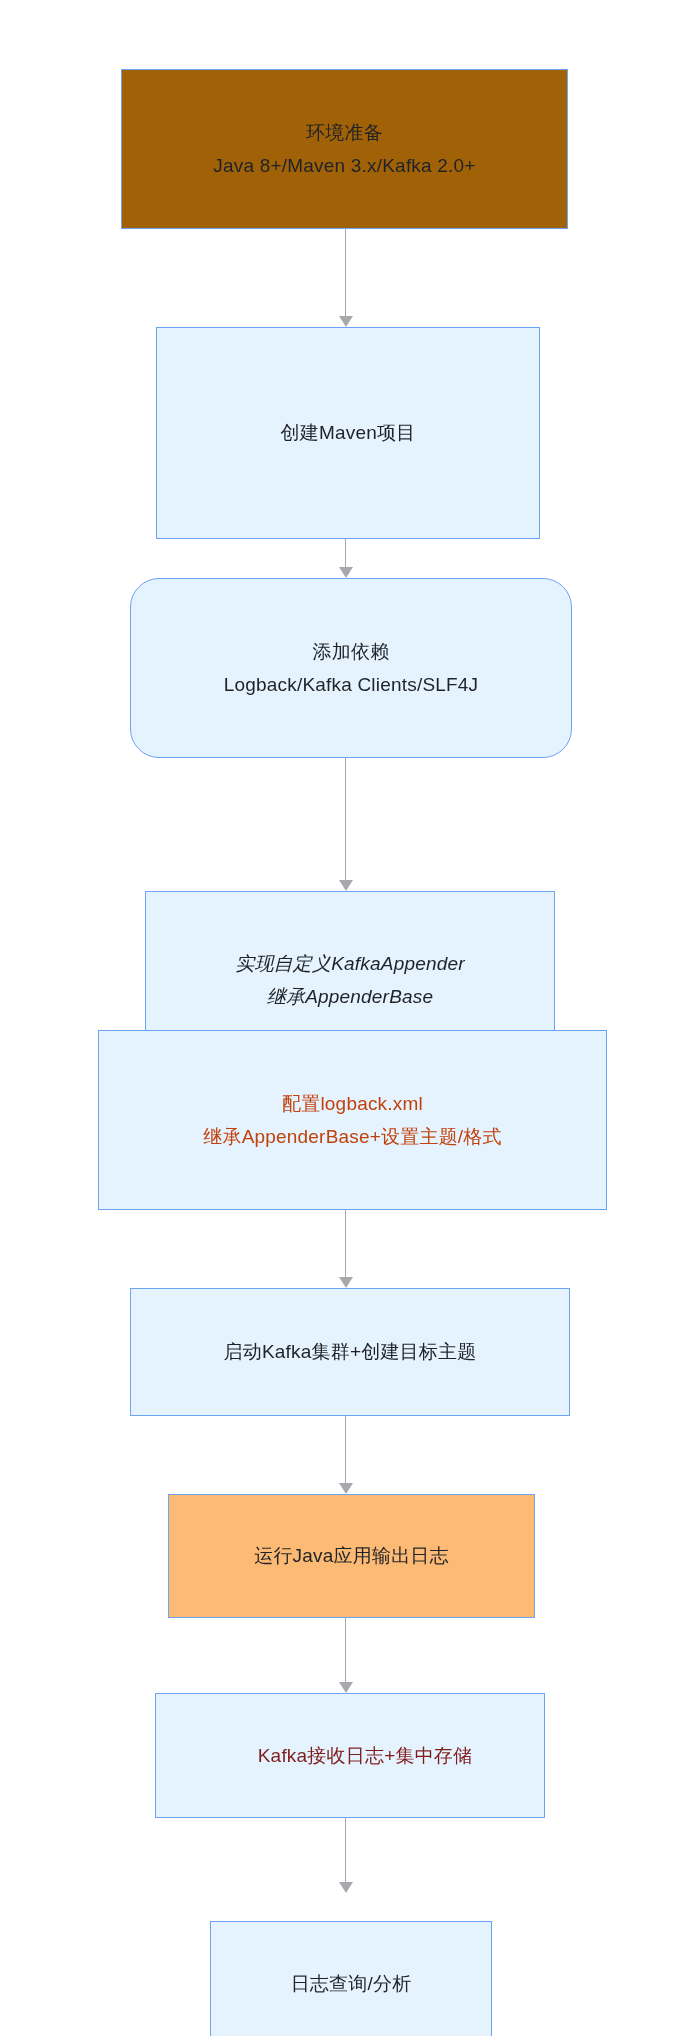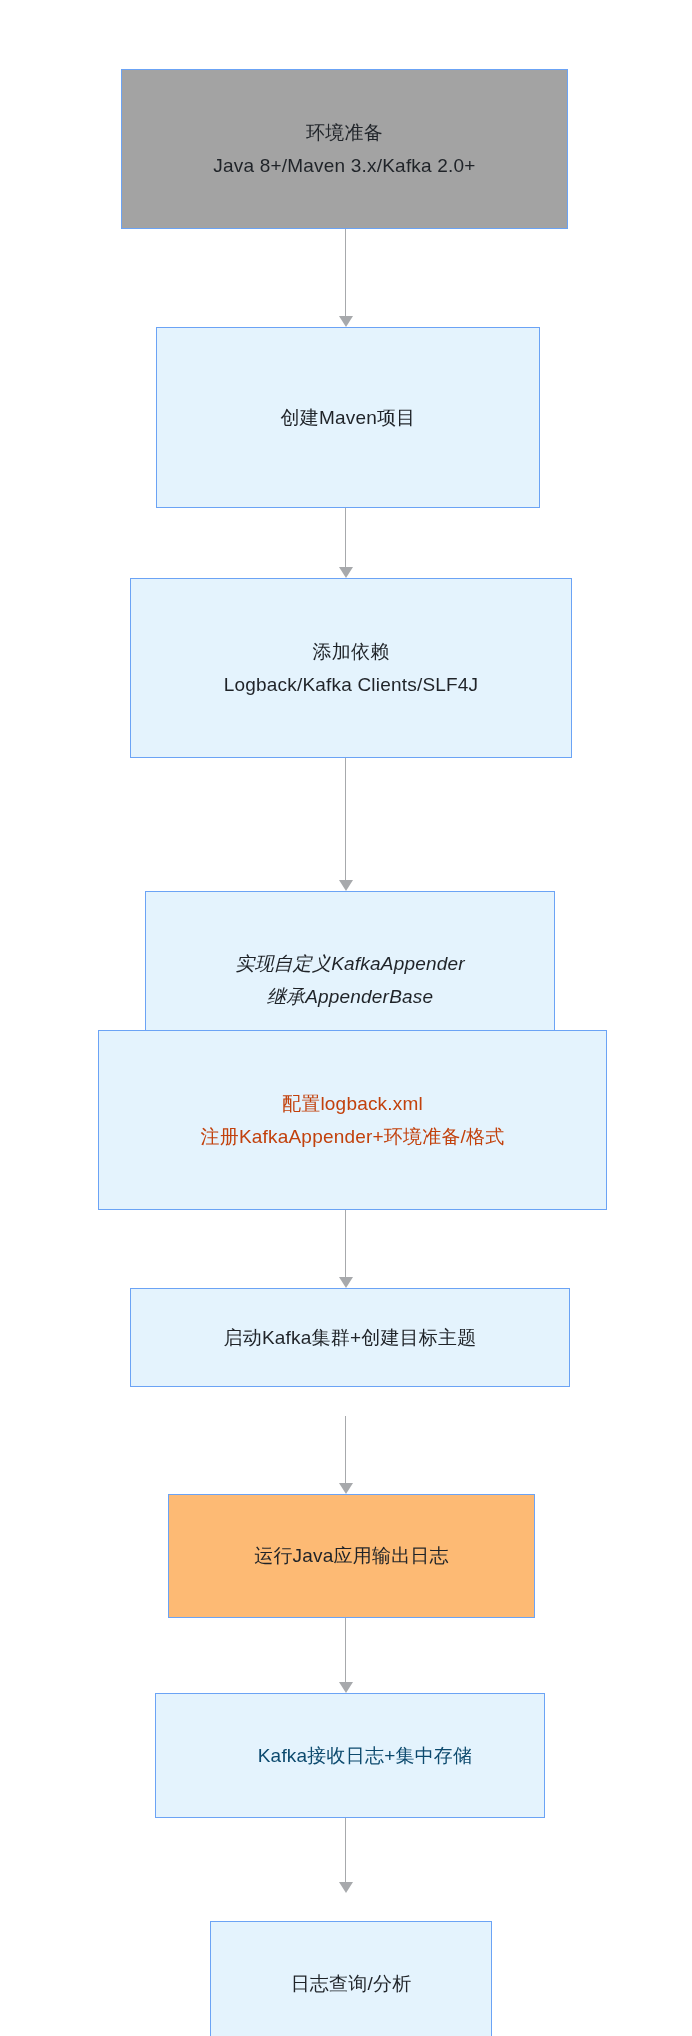--- a/index.html
+++ b/index.html
@@ -66,44 +66,44 @@
     <div class="connector" style="left: 345px; top: 1030px; height: 28px; border-left-color: rgb(167, 169, 172);"></div>
     <div class="arrowhead" style="left: 339px; top: 1058px; border-top-color: rgb(167, 169, 172);"></div>
     <div class="connector" style="left: 345px; top: 1210px; height: 67px; border-left-color: rgb(167, 169, 172);"></div>
     <div class="arrowhead" style="left: 339px; top: 1277px; border-top-color: rgb(167, 169, 172);"></div>
     <div class="connector" style="left: 345px; top: 1416px; height: 67px; border-left-color: rgb(167, 169, 172);"></div>
     <div class="arrowhead" style="left: 339px; top: 1483px; border-top-color: rgb(167, 169, 172);"></div>
     <div class="connector" style="left: 345px; top: 1618px; height: 64px; border-left-color: rgb(167, 169, 172);"></div>
     <div class="arrowhead" style="left: 339px; top: 1682px; border-top-color: rgb(167, 169, 172);"></div>
     <div class="connector" style="left: 345px; top: 1818px; height: 64px; border-left-color: rgb(167, 169, 172);"></div>
     <div class="arrowhead" style="left: 339px; top: 1882px; border-top-color: rgb(167, 169, 172);"></div>
-    <div class="node" id="node-env-prep" style="left: 121px; top: 69px; width: 447px; height: 160px; background: #a3a3a3; border-color: rgb(107, 163, 245); color: rgb(31, 35, 40);">
+    <div class="node" id="node-env-prep" style="left: 121px; top: 69px; width: 447px; height: 160px; background: #a16207; border-color: rgb(107, 163, 245); color: rgb(31, 35, 40);">
       <span class="line">环境准备</span>
       <span class="line">Java 8+/Maven 3.x/Kafka 2.0+</span>
     </div>
-    <div class="node" id="node-create-maven" style="left: 156px; top: 327px; width: 384px; height: 181px; background: rgb(228, 243, 253); border-color: rgb(107, 163, 245); color: rgb(31, 35, 40);">
+    <div class="node" id="node-create-maven" style="left: 156px; top: 327px; width: 384px; height: 212px; background: rgb(228, 243, 253); border-color: rgb(107, 163, 245); color: rgb(31, 35, 40);">
       <span class="line">创建Maven项目</span>
     </div>
-    <div class="node" id="node-add-deps" style="left: 130px; top: 578px; width: 442px; height: 180px; background: rgb(228, 243, 253); border-color: rgb(107, 163, 245); color: rgb(31, 35, 40);">
+    <div class="node" id="node-add-deps" style="left: 130px; top: 578px; width: 442px; height: 180px; background: rgb(228, 243, 253); border-color: rgb(107, 163, 245); color: rgb(31, 35, 40); border-radius: 29px;">
       <span class="line">添加依赖</span>
       <span class="line">Logback/Kafka Clients/SLF4J</span>
     </div>
     <div class="node" id="node-impl-appender" style="left: 145px; top: 891px; width: 410px; height: 178px; background: rgb(228, 243, 253); border-color: rgb(107, 163, 245); color: rgb(31, 35, 40); font-style: italic;">
       <span class="line">实现自定义KafkaAppender</span>
       <span class="line">继承AppenderBase</span>
     </div>
     <div class="node" id="node-config-logback" style="left: 98px; top: 1030px; width: 509px; height: 180px; background: rgb(228, 243, 253); border-color: rgb(107, 163, 245); color: #c2410c;">
       <span class="line">配置logback.xml</span>
-      <span class="line">注册KafkaAppender+环境准备/格式</span>
+      <span class="line">继承AppenderBase+设置主题/格式</span>
     </div>
-    <div class="node" id="node-start-kafka" style="left: 130px; top: 1288px; width: 440px; height: 99px; background: rgb(228, 243, 253); border-color: rgb(107, 163, 245); color: rgb(31, 35, 40);">
+    <div class="node" id="node-start-kafka" style="left: 130px; top: 1288px; width: 440px; height: 128px; background: rgb(228, 243, 253); border-color: rgb(107, 163, 245); color: rgb(31, 35, 40);">
       <span class="line">启动Kafka集群+创建目标主题</span>
     </div>
     <div class="node" id="node-run-java-app" style="left: 168px; top: 1494px; width: 367px; height: 124px; background: #fdba74; border-color: rgb(107, 163, 245); color: rgb(31, 35, 40);">
       <span class="line">运行Java应用输出日志</span>
     </div>
-    <div class="node" id="node-kafka-receive" style="left: 155px; top: 1693px; width: 390px; height: 125px; background: rgb(228, 243, 253); border-color: rgb(107, 163, 245); color: #0c4a6e; padding-left: 30px;">
+    <div class="node" id="node-kafka-receive" style="left: 155px; top: 1693px; width: 390px; height: 125px; background: rgb(228, 243, 253); border-color: rgb(107, 163, 245); color: #7f1d1d; padding-left: 30px;">
       <span class="line">Kafka接收日志+集中存储</span>
     </div>
     <div class="node" id="node-log-query" style="left: 210px; top: 1893px; width: 282px; height: 125px; background: rgb(228, 243, 253); border-color: rgb(107, 163, 245); color: rgb(31, 35, 40); margin-top: 28px;">
       <span class="line">日志查询/分析</span>
     </div>
   </div>
 
 </body></html>

